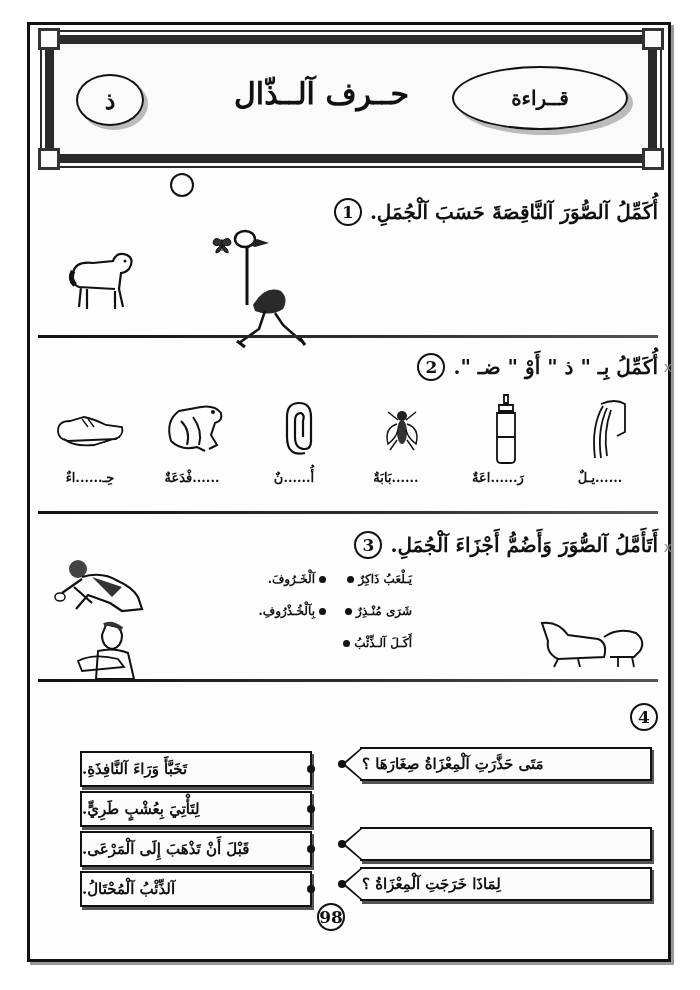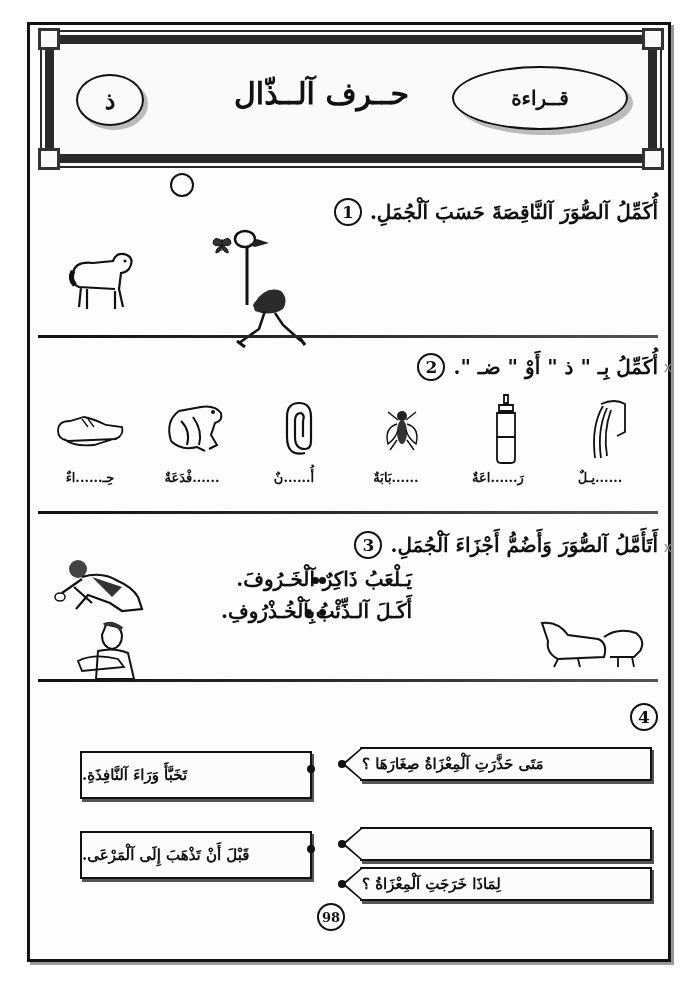--- a/index.html
+++ b/index.html
@@ -65,53 +65,53 @@
     .small-circle { position: absolute; left: 140px; top: 0px; width: 24px; height: 24px; border: 2px solid #111; border-radius: 50%; }
 
     
     .pic-row { position: absolute; left: 20px; top: 50px; width: 600px; height: 72px; display: flex; flex-direction: row-reverse; justify-content: space-between; }
     .pic { width: 80px; height: 72px; display: flex; align-items: center; justify-content: center; }
     .word-row { position: absolute; left: 10px; top: 127px; width: 610px; display: flex; flex-direction: row-reverse; justify-content: space-between; }
     .word { width: 100px; text-align: center; font-family: "DejaVu Serif", serif; font-size: 13px; font-weight: bold; direction: rtl; white-space: nowrap; }
 
     
     .col { position: absolute; text-align: right; direction: rtl; }
-    .col-item { font-family: "DejaVu Serif", serif; font-size: 20px; font-weight: bold; line-height: 32px; white-space: nowrap; }
+    .col-item { font-family: "DejaVu Serif", serif; font-size: 12px; font-weight: bold; line-height: 32px; white-space: nowrap; }
     .bullet { display: inline-block; width: 7px; height: 7px; background: #111; border-radius: 50%; margin: 0 4px; vertical-align: middle; }
 
     
     .qbox {
       position: absolute; height: 34px; width: 292px;
       border: 2px solid #111; background: #fcfcfc;
       display: flex; align-items: center; justify-content: flex-end; padding-right: 6px;
       font-family: "DejaVu Serif", serif; font-size: 15px; font-weight: bold; direction: rtl; white-space: nowrap;
       box-shadow: 2px 3px 0 #555;
     }
     .qbox-arrow {
       position: absolute; left: -20px; top: -2px; width: 0; height: 0;
       border-top: 17px solid transparent; border-bottom: 17px solid transparent; border-right: 20px solid #111;
     }
     .qbox-arrow::after {
       content: ""; position: absolute; left: 3px; top: -15px;
       border-top: 15px solid transparent; border-bottom: 15px solid transparent; border-right: 17px solid #fcfcfc;
     }
     .dot { position: absolute; width: 8px; height: 8px; background: #111; border-radius: 50%; }
     .abox {
-      position: absolute; height: 48px; width: 232px;
+      position: absolute; height: 36px; width: 232px;
       border: 2px solid #111; background: #fcfcfc;
       display: flex; align-items: center; justify-content: flex-end; padding-right: 8px;
       font-family: "DejaVu Serif", serif; font-size: 15px; font-weight: bold; direction: rtl; white-space: nowrap;
       box-shadow: 2px 3px 0 #555;
     }
 
     .page-num {
       position: absolute; left: 287px; top: 878px; width: 28px; height: 28px;
       border: 2px solid #111; border-radius: 50%;
       display: flex; align-items: center; justify-content: center;
-      font-family: "DejaVu Serif", serif; font-size: 13px; font-weight: bold;
+      font-family: "DejaVu Serif", serif; font-size: 17px; font-weight: bold;
     }
     svg { overflow: visible; }
   </style>
 </head>
 <body>
 
 <div class="page-frame">
 
   <div class="banner">
     <div class="banner-corner tl"></div>
@@ -216,20 +216,21 @@
 
   <div class="section" style="top:492px;height:164px;">
     <div class="q-head" style="top:14px;">
       <div class="q-num">3</div>
       <div class="q-text">أَتَأَمَّلُ آلصُّوَرَ وَأَضُمُّ أَجْزَاءَ آلْجُمَلِ.</div>
       <span class="x-mark" style="top:8px;">x</span>
     </div>
 
     <div class="col" style="right:258px;top:46px;">
       <div class="col-item"><span>يَـلْعَبُ ذَاكِرٌ</span><span class="bullet"></span></div>
+      <div class="col-item"><span>شَرَى مُنْـذِرٌ</span><span class="bullet"></span></div>
       <div class="col-item"><span>أَكَـلَ آلـذِّئْبُ</span><span class="bullet"></span></div>
     </div>
 
     <div class="col" style="right:340px;top:46px;">
       <div class="col-item"><span class="bullet"></span><span>آلْخَـرُوفَ.</span></div>
       <div class="col-item"><span class="bullet"></span><span>بِآلْخُـذْرُوفِ.</span></div>
     </div>
 
     <div style="position:absolute;right:22px;top:100px;">
       <svg width="110" height="52" viewBox="0 0 110 52">
@@ -276,20 +277,28 @@
     <div class="qbox" style="left:330px;top:182px;">
       <div class="qbox-arrow"></div>
       <div class="dot" style="left:-24px;top:11px;"></div>
       <span>لِمَاذَا خَرَجَتِ آلْمِعْزَاةُ ؟</span>
     </div>
 
     <div class="abox" style="left:50px;top:66px;">
       <div class="dot" style="right:-5px;top:12px;"></div>
       <span>تَخَبَّأَ وَرَاءَ آلنَّافِذَةِ.</span>
     </div>
+    <div class="abox" style="left:50px;top:106px;">
+      <div class="dot" style="right:-5px;top:12px;"></div>
+      <span>لِتَأْتِيَ بِعُشْبٍ طَرِيٍّ.</span>
+    </div>
     <div class="abox" style="left:50px;top:146px;">
       <div class="dot" style="right:-5px;top:12px;"></div>
       <span>قَبْلَ أَنْ تَذْهَبَ إِلَى آلْمَرْعَى.</span>
     </div>
+    <div class="abox" style="left:50px;top:186px;">
+      <div class="dot" style="right:-5px;top:12px;"></div>
+      <span>آلذِّئْبُ آلْمُحْتَالُ.</span>
+    </div>
   </div>
 
   <div class="page-num">98</div>
 </div>
 
 </body></html>

